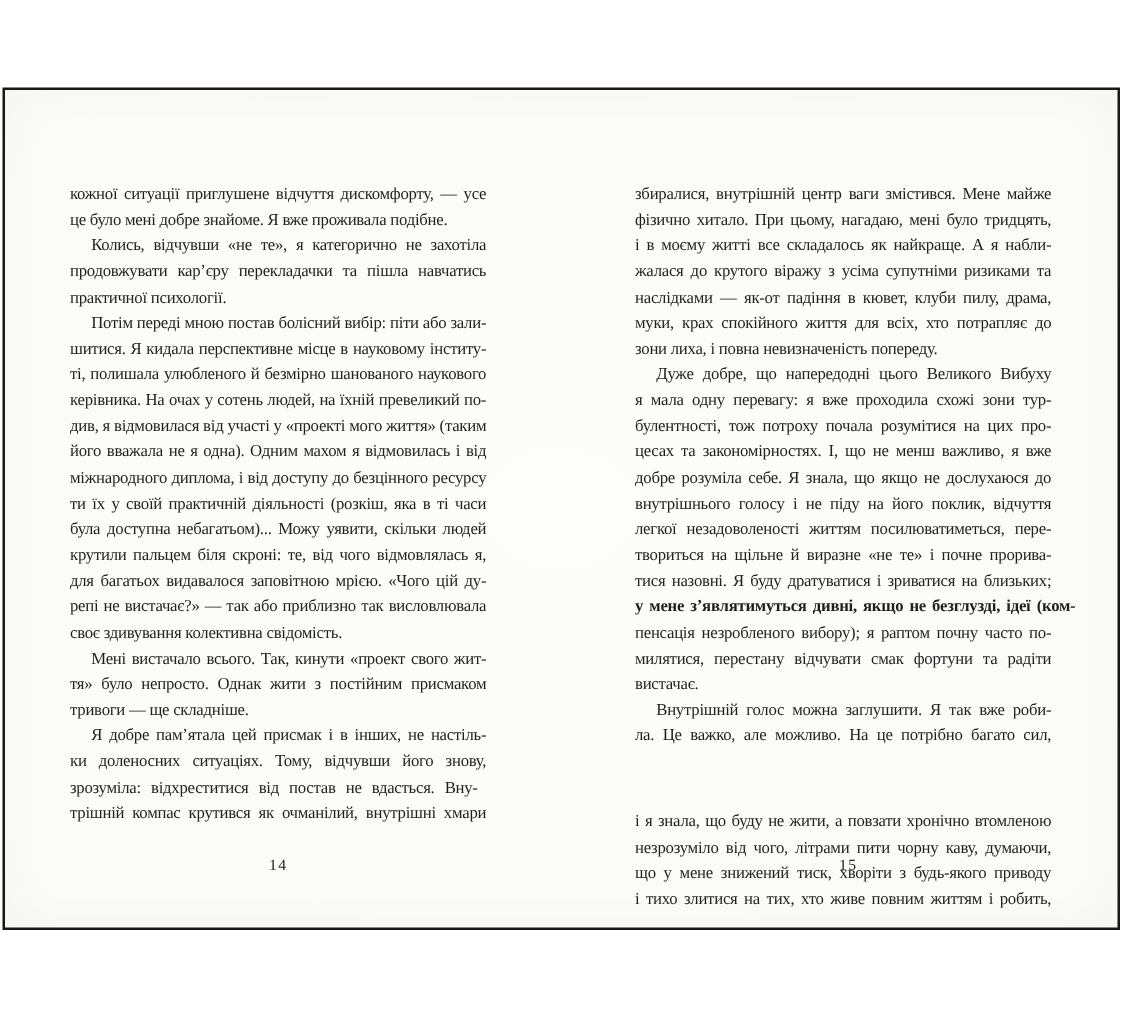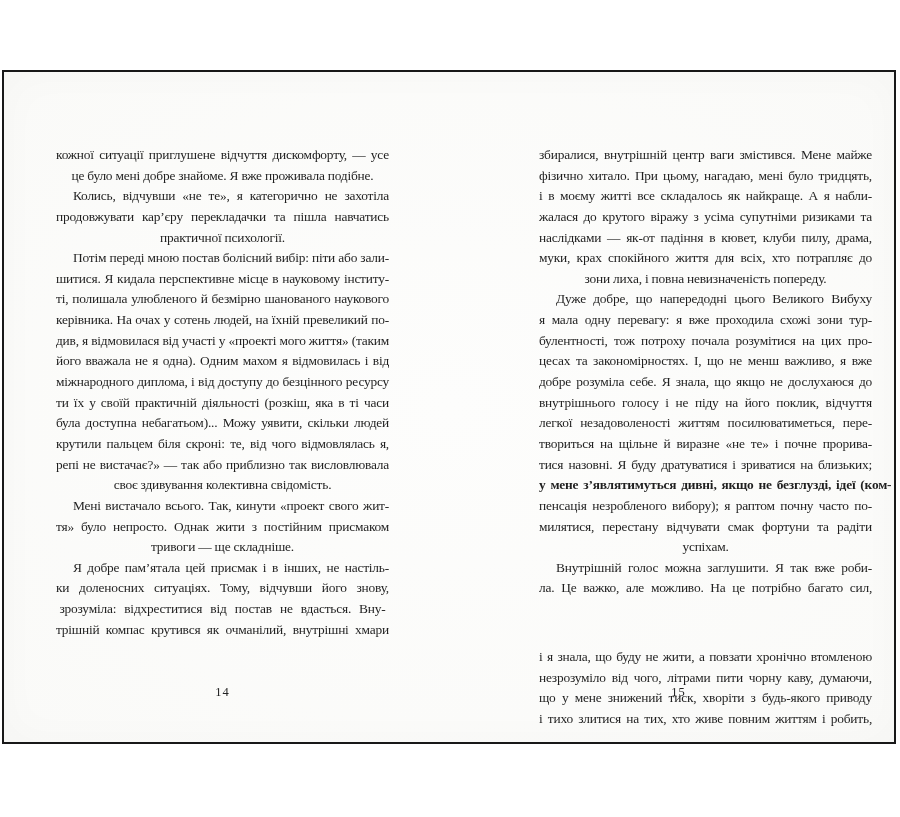--- a/index.html
+++ b/index.html
@@ -28,28 +28,28 @@
     background: radial-gradient(ellipse at center, #fdfdfc 0%, #fafaf8 100%);
     box-shadow: inset 0 0 45px rgba(0,0,0,0.025);
   }
   .text-col {
     position: absolute;
     top: 73px;
     width: 333px;
     color: #222222;
   }
   .text-col.left  { left: 52px;  }
-  .text-col.right { left: 535px; }
+  .text-col.right { left: 504px; }
   .line {
     height: 20.65px;
     line-height: 20.65px;
     font-size: 13.4px;
     letter-spacing: -0.2px;
     white-space: nowrap;
-    text-align: center;
+    text-align: left;
     color: #1f1f1f;
   }
   .line.indent { text-indent: 17px; }
   .page-num {
     position: absolute;
     top: 613px;
     width: 333px;
     text-align: center;
     font-size: 12.5px;
     letter-spacing: 1px;
@@ -73,20 +73,21 @@
         <div class="line indent" style="word-spacing: 0.06px;"><span class="line-text">Потім переді мною постав болісний вибір: піти або зали-</span></div>
         <div class="line" style="word-spacing: 0.76px;"><span class="line-text">шитися. Я кидала перспективне місце в науковому інститу-</span></div>
         <div class="line" style="word-spacing: 0.79px;"><span class="line-text">ті, полишала улюбленого й безмірно шанованого наукового</span></div>
         <div class="line" style="word-spacing: 0.47px;"><span class="line-text">керівника. На очах у сотень людей, на їхній превеликий по-</span></div>
         <div class="line" style="word-spacing: 0.06px;"><span class="line-text">див, я відмовилася від участі у «проекті мого життя» (таким</span></div>
         <div class="line" style="word-spacing: 1.39px;"><span class="line-text">його вважала не я одна). Одним махом я відмовилась і від</span></div>
         <div class="line" style="word-spacing: 0.35px;"><span class="line-text">міжнародного диплома, і від доступу до безцінного ресурсу</span></div>
         <div class="line" style="word-spacing: 2.1px;"><span class="line-text">ти їх у своїй практичній діяльності (розкіш, яка в ті часи</span></div>
         <div class="line" style="word-spacing: 2.22px;"><span class="line-text">була доступна небагатьом)... Можу уявити, скільки людей</span></div>
         <div class="line" style="word-spacing: 2.14px;"><span class="line-text">крутили пальцем біля скроні: те, від чого відмовлялась я,</span></div>
+        <div class="line" style="word-spacing: 2.16px;"><span class="line-text">для багатьох видавалося заповітною мрією. «Чого цій ду-</span></div>
         <div class="line" style="word-spacing: 0.99px;"><span class="line-text">репі не вистачає?» — так або приблизно так висловлювала</span></div>
         <div class="line para-end"><span class="line-text">своє здивування колективна свідомість.</span></div>
         <div class="line indent" style="word-spacing: 1.46px;"><span class="line-text">Мені вистачало всього. Так, кинути «проект свого жит-</span></div>
         <div class="line" style="word-spacing: 3.92px;"><span class="line-text">тя» було непросто. Однак жити з постійним присмаком</span></div>
         <div class="line para-end"><span class="line-text">тривоги — ще складніше.</span></div>
         <div class="line indent" style="word-spacing: 2.44px;"><span class="line-text">Я добре пам’ятала цей присмак і в інших, не настіль-</span></div>
         <div class="line" style="word-spacing: 6.61px;"><span class="line-text">ки доленосних ситуаціях. Тому, відчувши його знову,</span></div>
         <div class="line" style="word-spacing: 4.93px;"><span class="line-text">зрозуміла: відхреститися від постав не вдасться. Вну-</span></div>
         <div class="line" style="word-spacing: 3.3px;"><span class="line-text">трішній компас крутився як очманілий, внутрішні хмари</span></div>
       </div>
@@ -104,21 +105,21 @@
         <div class="line" style="word-spacing: 3.14px;"><span class="line-text">булентності, тож потроху почала розумітися на цих про-</span></div>
         <div class="line" style="word-spacing: 2.54px;"><span class="line-text">цесах та закономірностях. І, що не менш важливо, я вже</span></div>
         <div class="line" style="word-spacing: 2.06px;"><span class="line-text">добре розуміла себе. Я знала, що якщо не дослухаюся до</span></div>
         <div class="line" style="word-spacing: 3.54px;"><span class="line-text">внутрішнього голосу і не піду на його поклик, відчуття</span></div>
         <div class="line" style="word-spacing: 4.84px;"><span class="line-text">легкої незадоволеності життям посилюватиметься, пере-</span></div>
         <div class="line" style="word-spacing: 2.88px;"><span class="line-text">твориться на щільне й виразне «не те» і почне прорива-</span></div>
         <div class="line" style="word-spacing: 1.92px;"><span class="line-text">тися назовні. Я буду дратуватися і зриватися на близьких;</span></div>
         <div class="line" style="word-spacing: 1.77px; font-weight: bold;"><span class="line-text">у мене з’являтимуться дивні, якщо не безглузді, ідеї (ком-</span></div>
         <div class="line" style="word-spacing: 2.32px;"><span class="line-text">пенсація незробленого вибору); я раптом почну часто по-</span></div>
         <div class="line" style="word-spacing: 4.99px;"><span class="line-text">милятися, перестану відчувати смак фортуни та радіти</span></div>
-        <div class="line para-end"><span class="line-text">успіхам.</span></div>
+        <div class="line para-end"><span class="line-text">вистачає.</span></div>
         <div class="line indent" style="word-spacing: 3.26px;"><span class="line-text">Внутрішній голос можна заглушити. Я так вже роби-</span></div>
         <div class="line" style="word-spacing: 3.66px;"><span class="line-text">ла. Це важко, але можливо. На це потрібно багато сил,</span></div>
         <div class="line" style="word-spacing: 1.31px; margin-top: 48px;"><span class="line-text">і я знала, що буду не жити, а повзати хронічно втомленою</span></div>
         <div class="line" style="word-spacing: 2.68px;"><span class="line-text">незрозуміло від чого, літрами пити чорну каву, думаючи,</span></div>
         <div class="line" style="word-spacing: 3.14px;"><span class="line-text">що у мене знижений тиск, хворіти з будь-якого приводу</span></div>
         <div class="line" style="word-spacing: 2.12px;"><span class="line-text">і тихо злитися на тих, хто живе повним життям і робить,</span></div>
       </div>
 
     <div class="page-num left">14</div>
 

